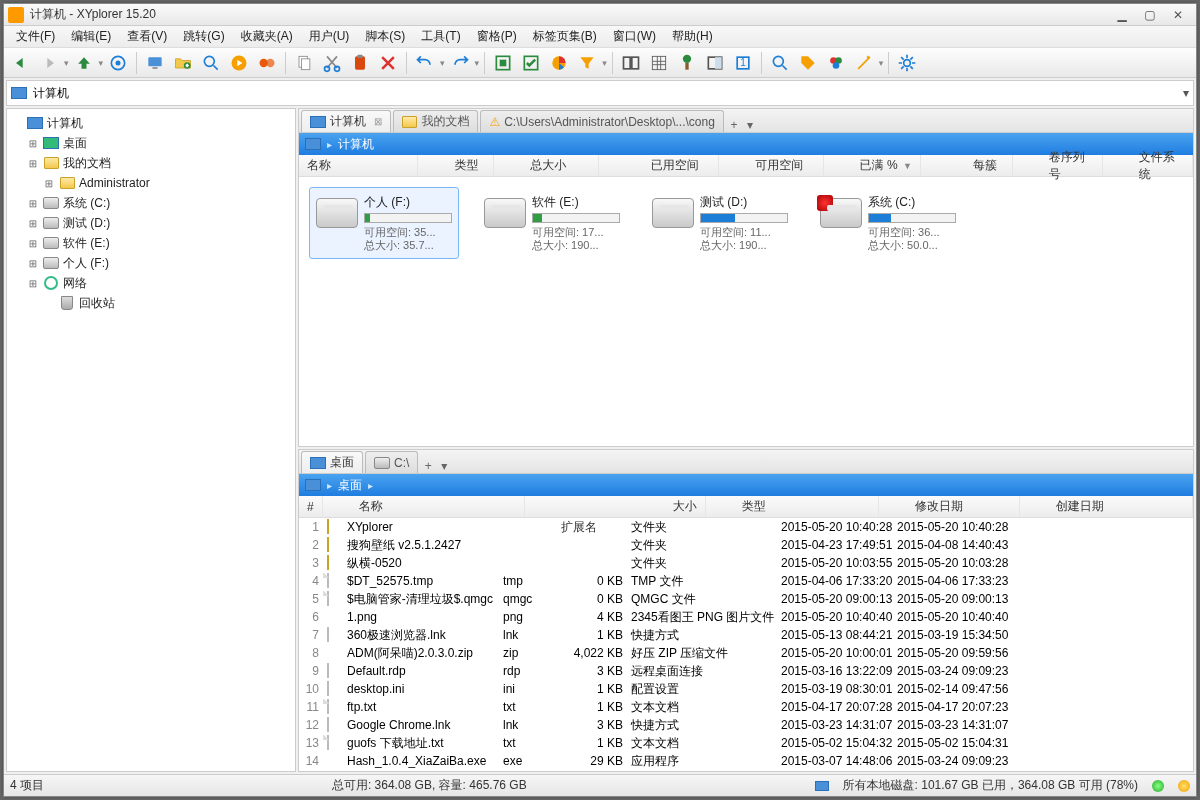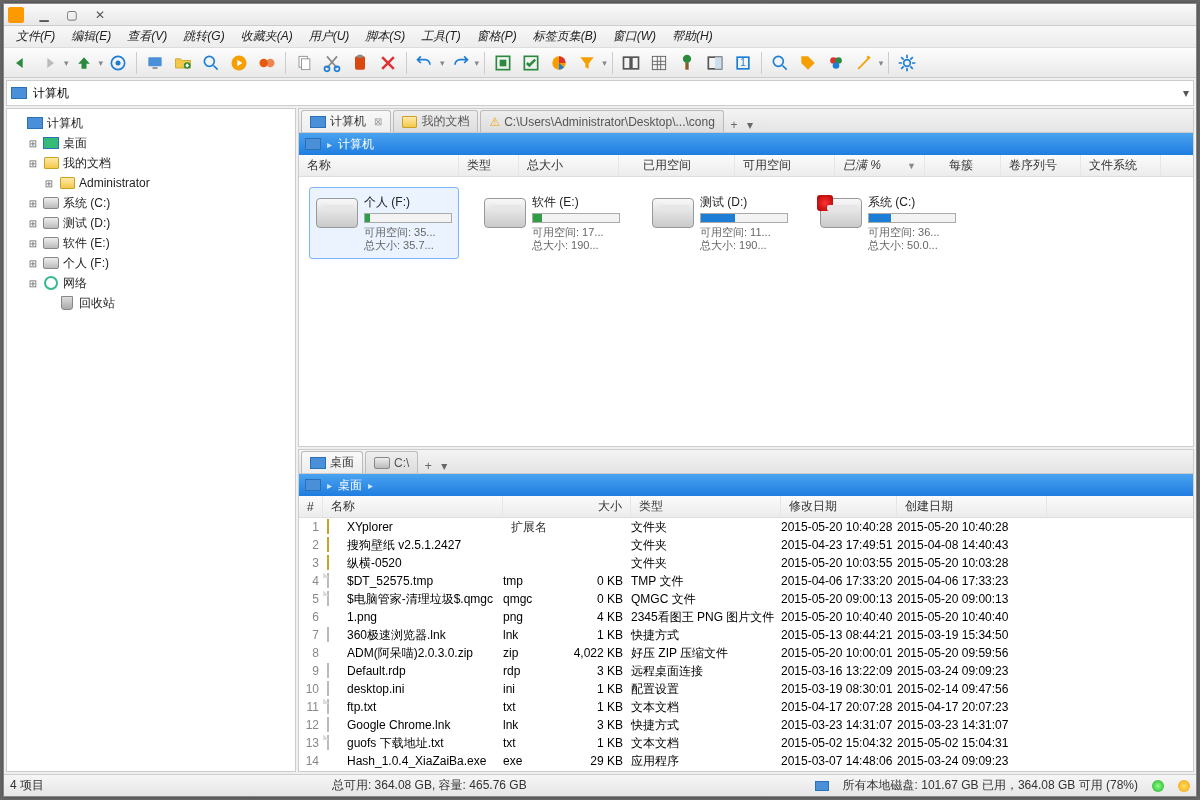--- a/index.html
+++ b/index.html
@@ -7,21 +7,21 @@
 .window { background: #f0f0f0; border: 1px solid #888; width: 1194px; height: 794px; display: flex; flex-direction: column; box-shadow: 0 0 3px rgba(0,0,0,0.3); }
 
 
 .titlebar { height: 22px; background: linear-gradient(to bottom,#fafafa,#e8e8e8); display: flex; align-items: center; padding: 0 4px; border-bottom: 1px solid #ccc; }
 .titlebar .appicon { width: 16px; height: 16px; background: #f90; border-radius: 2px; margin-right: 6px; display: inline-flex; align-items: center; justify-content: center; color:#000; font-weight:bold; font-size:10px;}
 .titlebar .title { flex: 1; color: #333; }
 .titlebar .winbtn { width: 28px; height: 16px; display: inline-flex; align-items: center; justify-content: center; color: #555; cursor: default; }
 
 
 .menubar { height: 22px; background: linear-gradient(to bottom,#f8f8f8,#ececec); display: flex; align-items: center; padding: 0 4px; border-bottom: 1px solid #ddd; }
-.menubar .menuitem { padding: 2px 8px; color: #222; font-style: italic; }
+.menubar .menuitem { padding: 2px 8px; color: #222; }
 
 
 .toolbar { height: 30px; background: linear-gradient(to bottom,#fdfdfd,#e9e9e9); display: flex; align-items: center; padding: 0 4px; border-bottom: 1px solid #ccc; gap: 2px; }
 .tbtn { width: 26px; height: 26px; display: inline-flex; align-items: center; justify-content: center; border: 1px solid transparent; border-radius: 3px; }
 .tbtn svg { width: 20px; height: 20px; }
 .tsep { width: 1px; height: 22px; background: #ccc; margin: 0 3px; }
 
 
 .addrbar { height: 26px; background: #fff; border: 1px solid #ccc; margin: 2px; display: flex; align-items: center; padding: 0 4px; }
 .addrbar .compicon { width: 16px; height: 12px; background: #4a90d9; border: 1px solid #2a70b9; margin-right: 6px; }
@@ -52,21 +52,21 @@
 .tab { height: 22px; padding: 0 8px; display: inline-flex; align-items: center; gap: 4px; border: 1px solid #bbb; border-bottom: none; border-radius: 3px 3px 0 0; background: linear-gradient(#f9f9f9,#eee); margin-right: 2px; color: #333; }
 .tab.inactive { background: linear-gradient(#eee,#ddd); color:#555;}
 .tab .close { color:#999; font-size:10px; margin-left:4px;}
 .tabadd { width:16px; color:#666; text-align:center; }
 
 
 .pathbar { height: 22px; background: linear-gradient(#4aa3f0,#1f7de0); color: #fff; display: flex; align-items: center; padding: 0 6px; gap: 6px; font-weight: 500; }
 .pathbar .chev { color: #cfe6ff; font-size: 10px;}
 
 
-.colhdr { height: 22px; background: linear-gradient(#fbfbfb,#ececec); border-bottom: 1px solid #ddd; display: flex; }
+.colhdr { height: 22px; background: linear-gradient(#fbfbfb,#ececec); border-bottom: 1px solid #ddd; display: flex; gap: 28px; }
 .ch { padding: 0 8px; display: flex; align-items: center; color: #333; border-right: 1px solid #e6e6e6; }
 
 
 .drives { display: flex; padding: 10px; gap: 18px; flex: 1; overflow: auto; align-items: flex-start;}
 .drivecard { width: 150px; padding: 6px; border: 1px solid transparent; border-radius: 3px; display:flex; gap:6px;}
 .drivecard.sel { border-color: #7ab6f9; background: #eaf3ff; }
 .drivecard .dicon { width: 42px; height: 36px; }
 .dbig { width:42px; height:30px; margin-top:4px; background:linear-gradient(#f8f8f8,#c9c9c9); border:1px solid #999; border-radius:4px; position:relative;}
 .dbig::after{content:""; position:absolute; left:6px; top:6px; width:30px; height:6px; background:#e6e6e6; border-radius:2px;}
 .drivecard .dinfo { flex:1; }
@@ -103,20 +103,21 @@
 .led-g{width:12px;height:12px;border-radius:50%;background:radial-gradient(#8f8,#2a2);}
 .led-y{width:12px;height:12px;border-radius:50%;background:radial-gradient(#ffe066,#f59f00);}
 </style>
 </head>
 <body>
 
 <div class="window">
 
   <div class="titlebar">
     <span class="appicon"></span>
+    <span class="title">计算机 - XYplorer 15.20</span>
     <span class="winbtn">▁</span>
     <span class="winbtn">▢</span>
     <span class="winbtn">✕</span>
   </div>
 
   <div class="menubar" id="menubar">
       <span class="menuitem">文件(F)</span>
       <span class="menuitem">编辑(E)</span>
       <span class="menuitem">查看(V)</span>
       <span class="menuitem">跳转(G)</span>
@@ -421,21 +422,21 @@
           <span class="comp-small"></span>
           <span class="chev">▸</span>
           <span>计算机</span>
         </div>
         <div class="colhdr" id="topcols">
             <div class="ch" style="width: 160px;">名称</div>
             <div class="ch" style="width: 60px;">类型</div>
             <div class="ch" style="width: 100px;">总大小</div>
             <div class="ch" style="width: 100px; margin-left: 16px;">已用空间</div>
             <div class="ch" style="width: 100px;">可用空间</div>
-            <div class="ch" style="width: 90px; font-style: italic;">已满 %<span style="margin-left: auto; font-size: 9px; color: rgb(136, 136, 136);">▼</span></div>
+            <div class="ch" style="width: 90px;">已满 %<span style="margin-left: auto; font-size: 9px; color: rgb(136, 136, 136);">▼</span></div>
             <div class="ch" style="width: 60px; margin-left: 16px;">每簇</div>
             <div class="ch" style="width: 80px;">卷序列号</div>
             <div class="ch" style="width: 80px;">文件系统</div>
           </div>
         <div class="drives" id="drives">
             <div class="drivecard sel">
               <div class="dicon">
                 <div class="dbig"></div>
               </div>
               <div class="dinfo">

